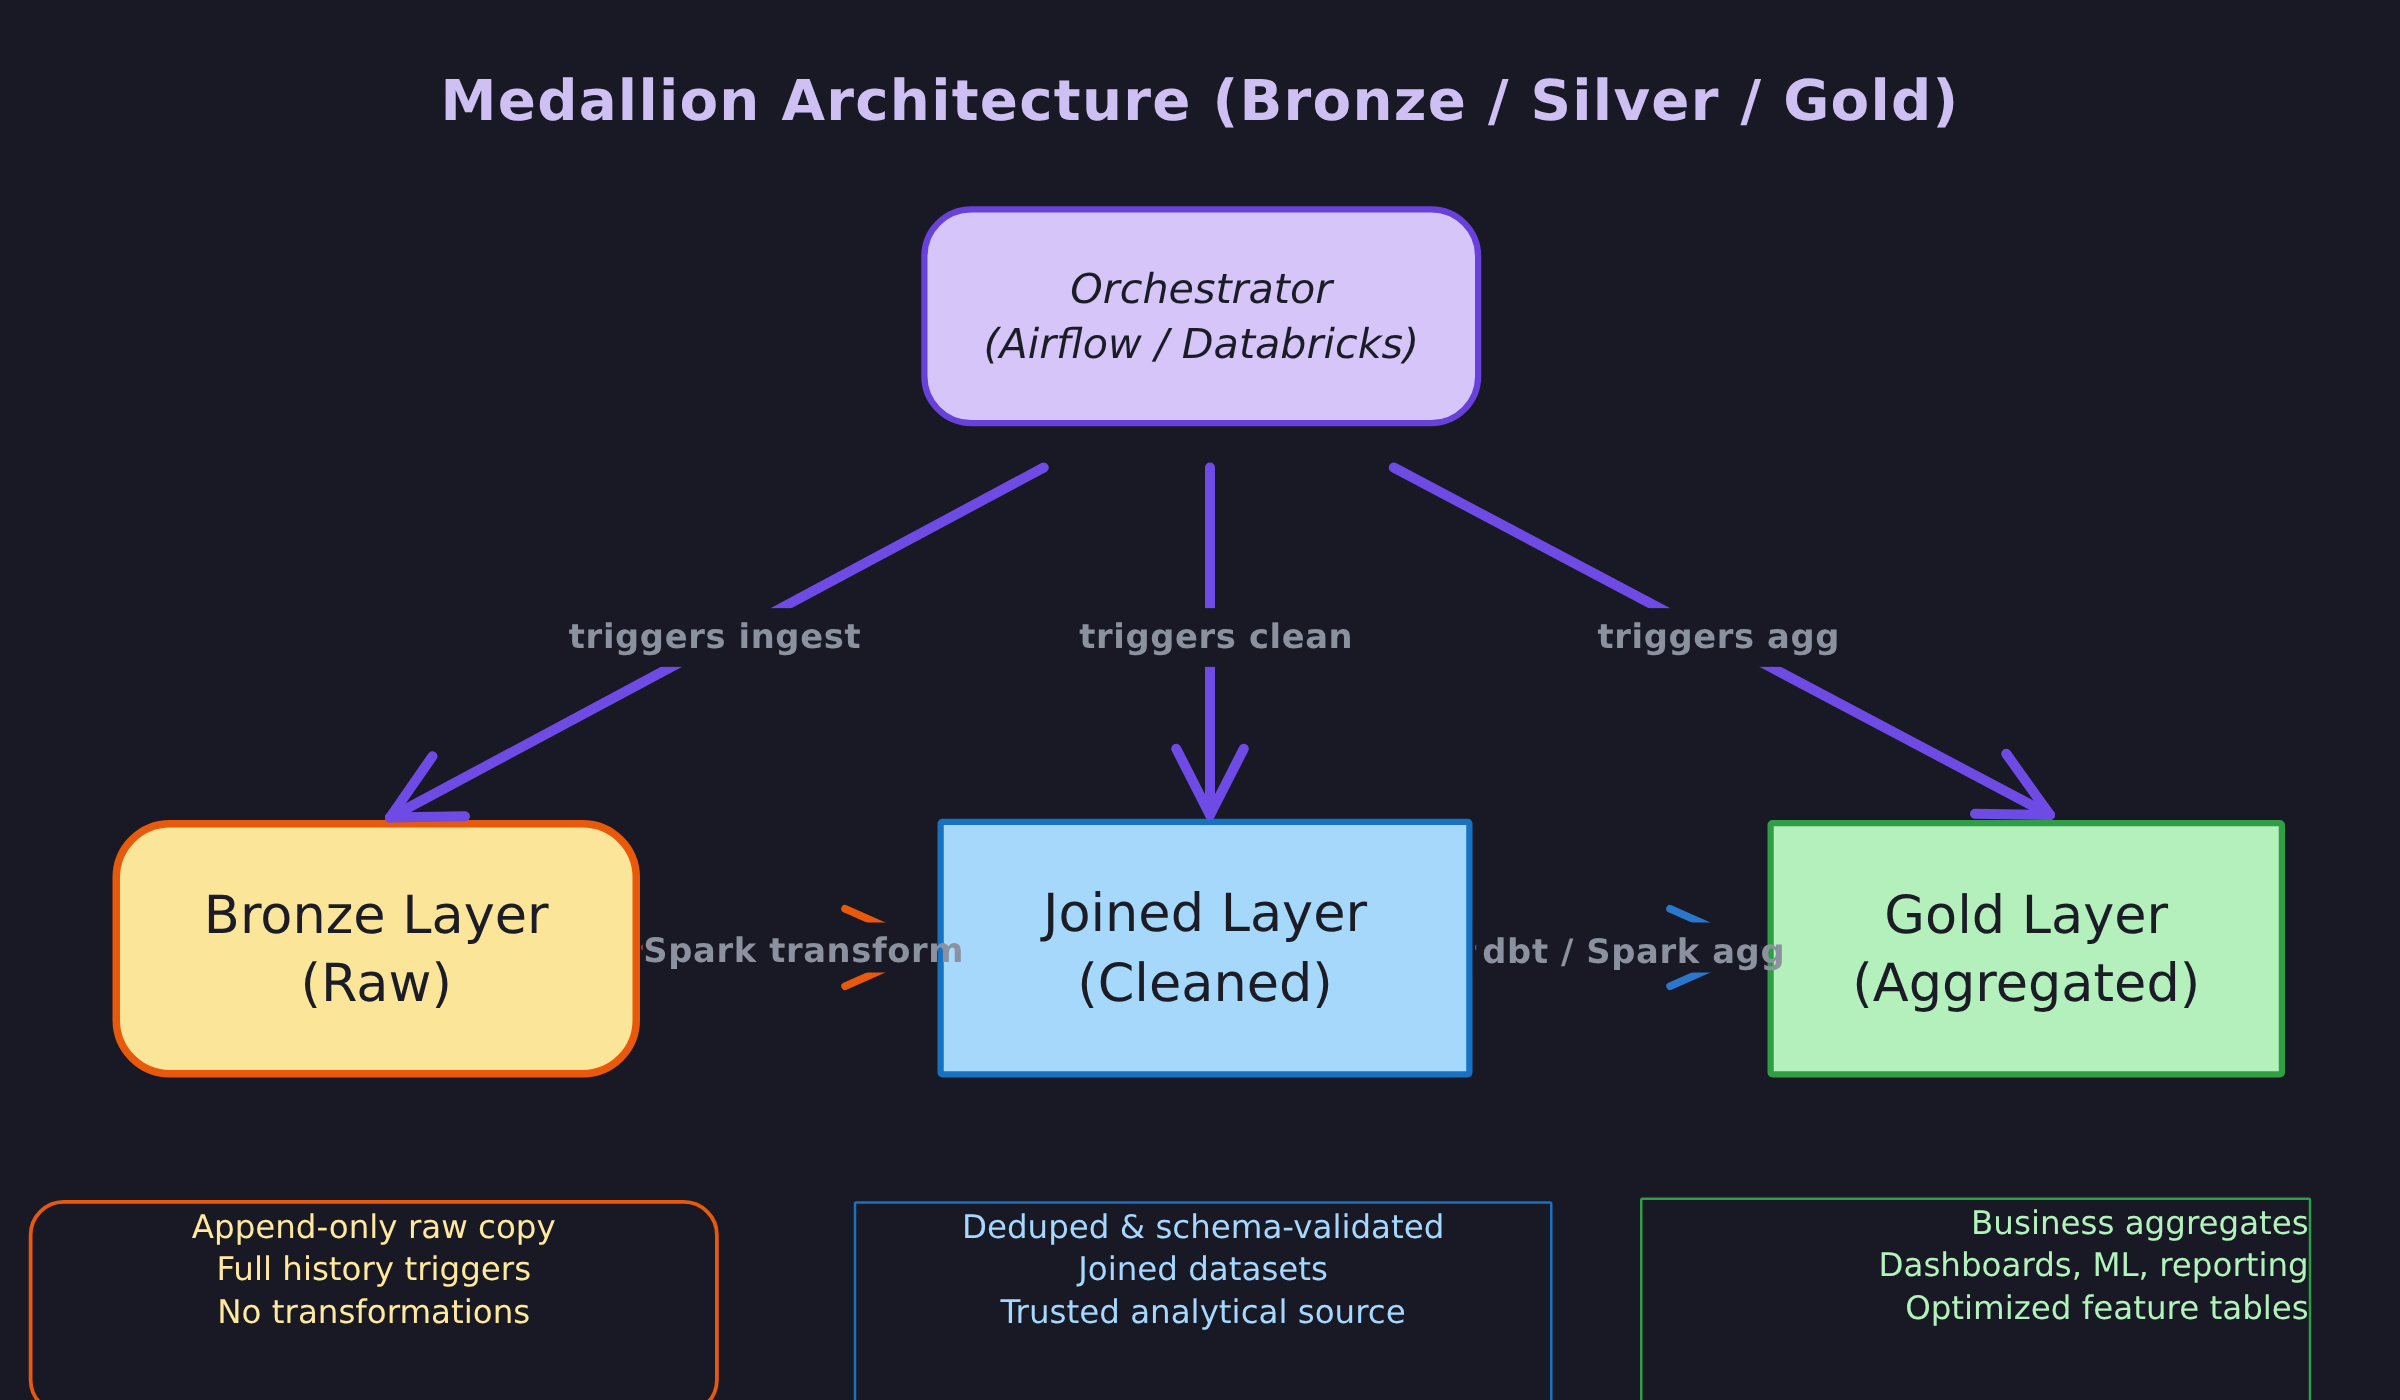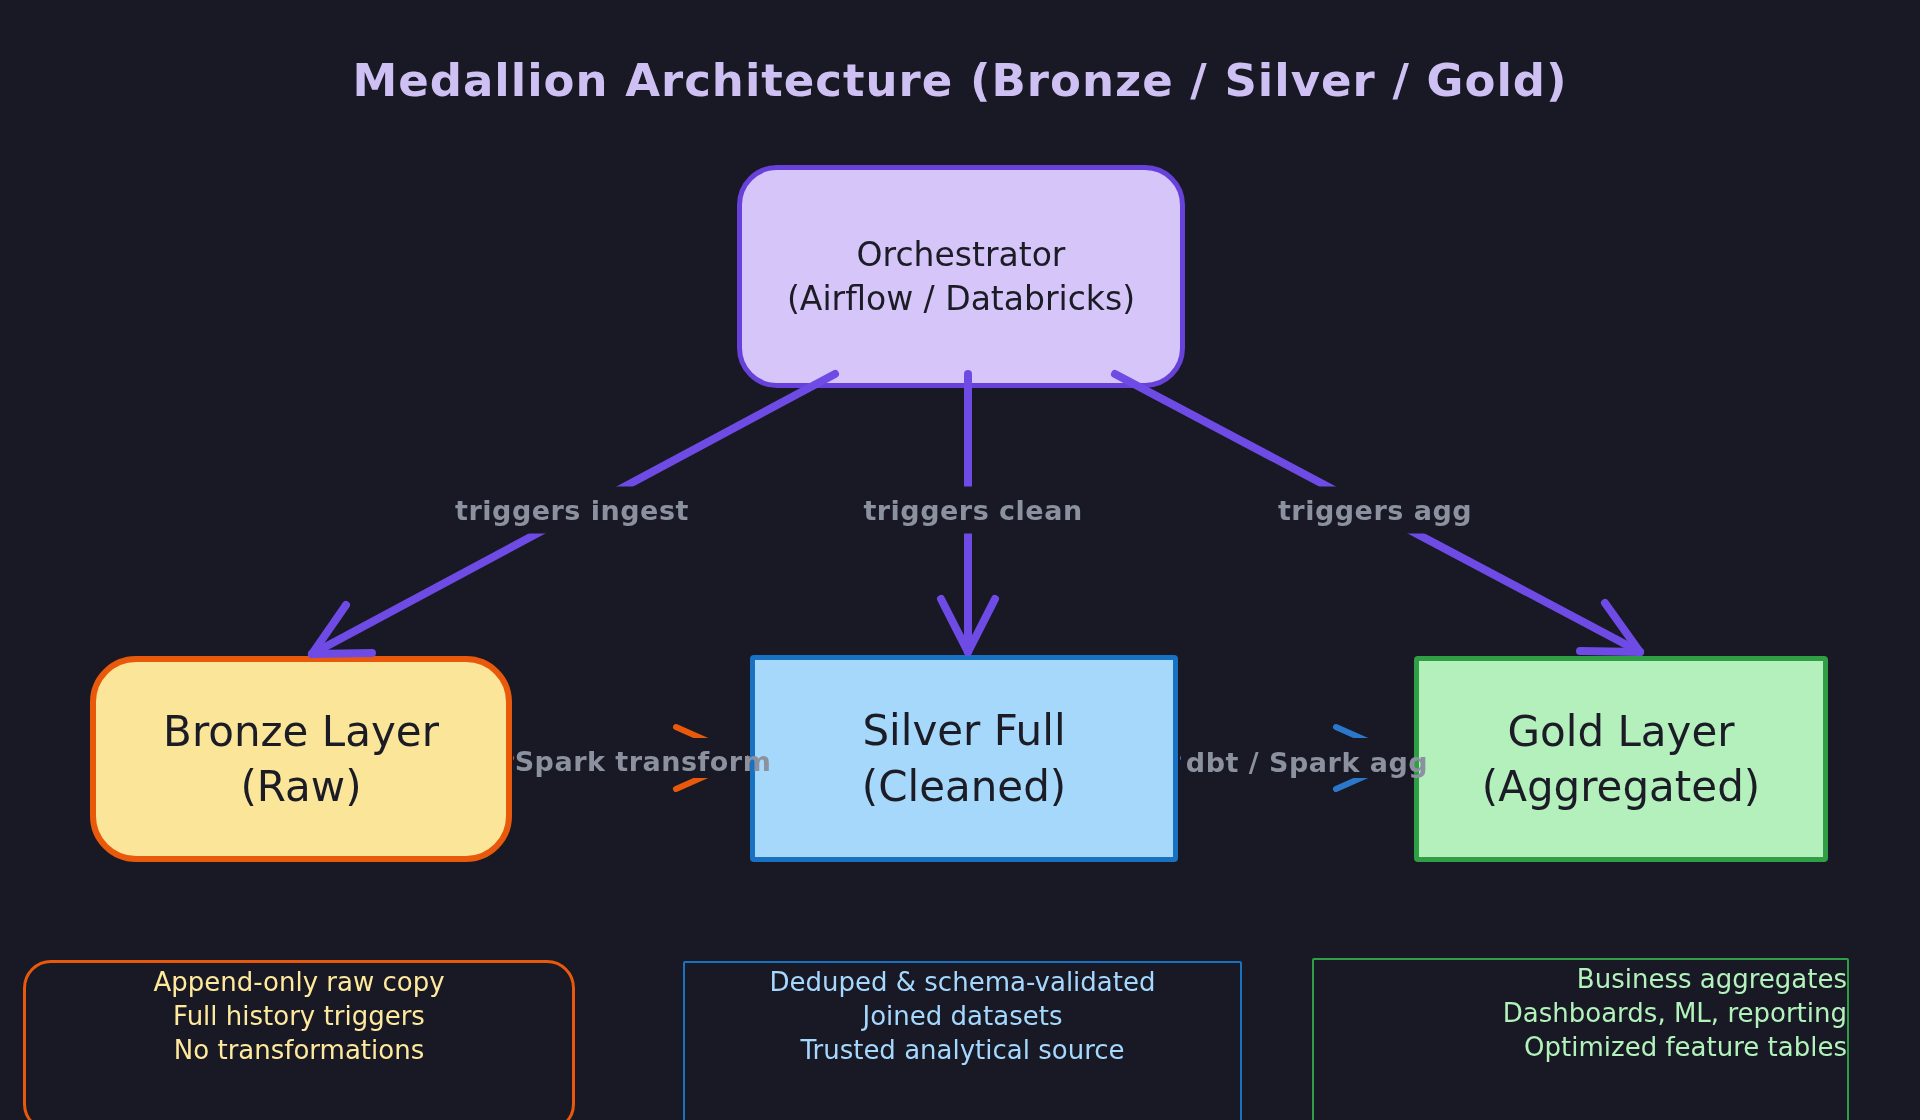--- a/index.html
+++ b/index.html
@@ -24,23 +24,23 @@
     position:absolute;left:0;top:22px;width:1920px;text-align:center;
     font-size:45px;font-weight:600;letter-spacing:1px;color:var(--title);
     z-index:2;
   }
   .node{
     position:absolute;display:flex;flex-direction:column;align-items:center;justify-content:center;
     color:var(--ink);text-align:center;z-index:2;box-sizing:border-box;
   }
   .node .l1,.node .l2{line-height:1.32;}
   .orchestrator{
-    left:737px;top:133px;width:448px;height:223px;
+    left:737px;top:133px;width:448px;height:176px;
     background:var(--purple-fill);border:5px solid var(--purple-stroke);border-radius:40px;
-    font-size:33px;font-weight:500;
+    font-size:33px;font-weight:500;font-style:italic;
   }
   .bronze{
     left:90px;top:624px;width:422px;height:206px;
     background:var(--bronze-fill);border:6px solid var(--bronze-stroke);border-radius:46px;
     font-size:42px;font-weight:500;
   }
   .silver{
     left:750px;top:623px;width:428px;height:207px;
     background:var(--silver-fill);border:5px solid var(--silver-stroke);border-radius:4px;
     font-size:42px;font-weight:500;
@@ -86,21 +86,21 @@
     <div class="l1">Orchestrator</div>
     <div class="l2">(Airflow / Databricks)</div>
   </div>
 
   <div class="node bronze">
     <div class="l1">Bronze Layer</div>
     <div class="l2">(Raw)</div>
   </div>
 
   <div class="node silver">
-    <div class="l1">Silver Full</div>
+    <div class="l1">Joined Layer</div>
     <div class="l2">(Cleaned)</div>
   </div>
 
   <div class="node gold">
     <div class="l1">Gold Layer</div>
     <div class="l2">(Aggregated)</div>
   </div>
 
   <svg class="arrows" width="1920" height="1120" viewBox="0 0 1920 1120">
 

